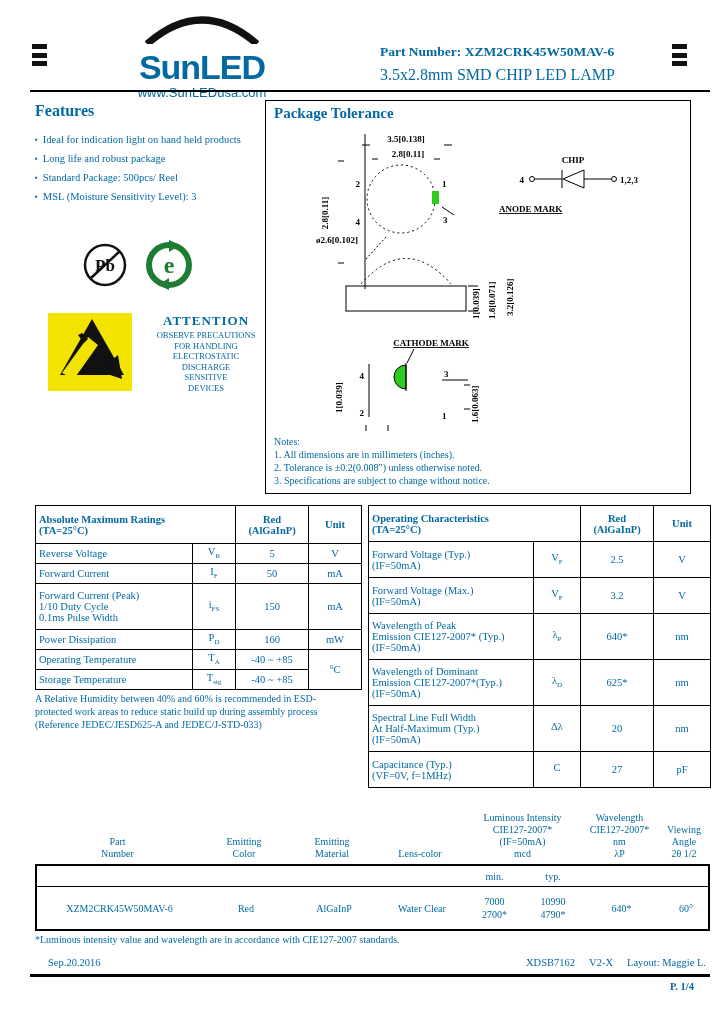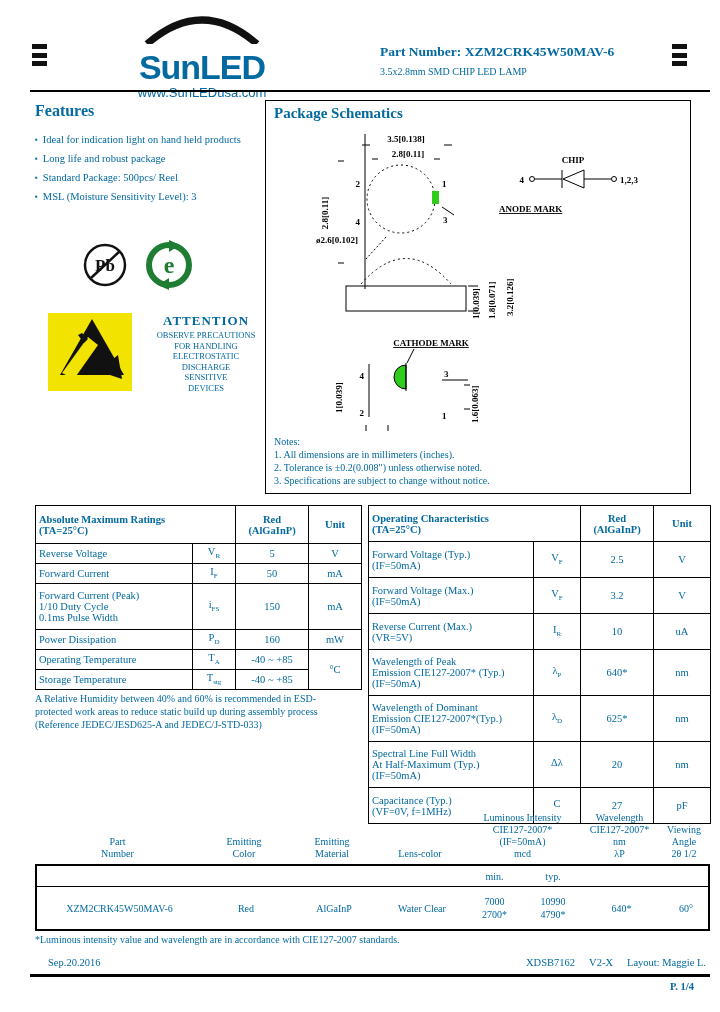--- a/index.html
+++ b/index.html
@@ -7,21 +7,21 @@
         font-family:"Liberation Serif", serif;color:#0369a1;overflow:hidden;}
   .abs{position:absolute;}
   .ml{white-space:pre-line;}
 
   
   .menu-icon{width:15px;height:22px;display:flex;flex-direction:column;justify-content:space-between;}
   .menu-icon div{height:5px;background:#111;}
   .logo-text{font-family:"Liberation Sans",sans-serif;font-weight:bold;font-size:34px;letter-spacing:-1px;}
   .website{font-family:"Liberation Sans",sans-serif;font-size:13px;margin-top:-2px;}
   .part-number{font-weight:bold;font-size:13.5px;}
-  .subtitle{font-size:10px;margin-top:6px;}
+  .subtitle{font-size:16px;margin-top:6px;}
   .header-rule{position:absolute;left:30px;top:90px;width:680px;height:2px;background:#000;}
 
   
   .features-title{font-weight:bold;font-size:16px;}
   .feature-item{font-size:10.5px;line-height:19px;}
   .feature-item::before{content:"▪";margin-right:5px;font-size:8px;vertical-align:1px;}
 
   
   .att-title{font-weight:bold;font-size:13px;text-align:center;letter-spacing:1px;}
   .att-lines{font-size:8.5px;text-align:center;line-height:10.5px;margin-top:1px;}
@@ -125,21 +125,21 @@
       <div class="att-lines ml">OBSERVE PRECAUTIONS
 FOR HANDLING
 ELECTROSTATIC
 DISCHARGE
 SENSITIVE
 DEVICES</div>
     </div>
   </div>
 
   <div class="abs schem-box">
-    <div class="schem-title">Package Schematics</div>
+    <div class="schem-title">Package Tolerance</div>
 
     <svg class="schem-svg" width="424" height="332" viewBox="0 0 424 332">
 
       <text x="140" y="41" text-anchor="middle">3.5[0.138]</text>
       <text x="142" y="56" text-anchor="middle">2.8[0.11]</text>
       <line x1="96" y1="44" x2="104" y2="44" stroke="#000"></line>
       <line x1="178" y1="44" x2="186" y2="44" stroke="#000"></line>
       <line x1="106" y1="58" x2="112" y2="58" stroke="#000"></line>
       <line x1="168" y1="58" x2="174" y2="58" stroke="#000"></line>
       <text transform="translate(62,112) rotate(-90)" text-anchor="middle">2.8[0.11]</text>
@@ -272,27 +272,20 @@
       <td class="ccell" style="width:40px;"><span>V</span><sub>F</sub></td>
       <td class="ccell">2.5</td>
       <td class="ccell">V</td>
     </tr>
     <tr style="height:36px;">
       <td class="pcell ml">Forward Voltage (Max.)
 (IF=50mA)</td>
       <td class="ccell"><span>V</span><sub>F</sub></td>
       <td class="ccell">3.2</td>
       <td class="ccell">V</td>
-    </tr>
-    <tr style="height:36px;">
-      <td class="pcell ml">Reverse Current (Max.)
-(VR=5V)</td>
-      <td class="ccell"><span>I</span><sub>R</sub></td>
-      <td class="ccell">10</td>
-      <td class="ccell">uA</td>
     </tr>
     <tr style="height:46px;">
       <td class="pcell ml">Wavelength of Peak
 Emission  CIE127-2007* (Typ.)
 (IF=50mA)</td>
       <td class="ccell"><span>λ</span><sub>P</sub></td>
       <td class="ccell">640*</td>
       <td class="ccell">nm</td>
     </tr>
     <tr style="height:46px;">

